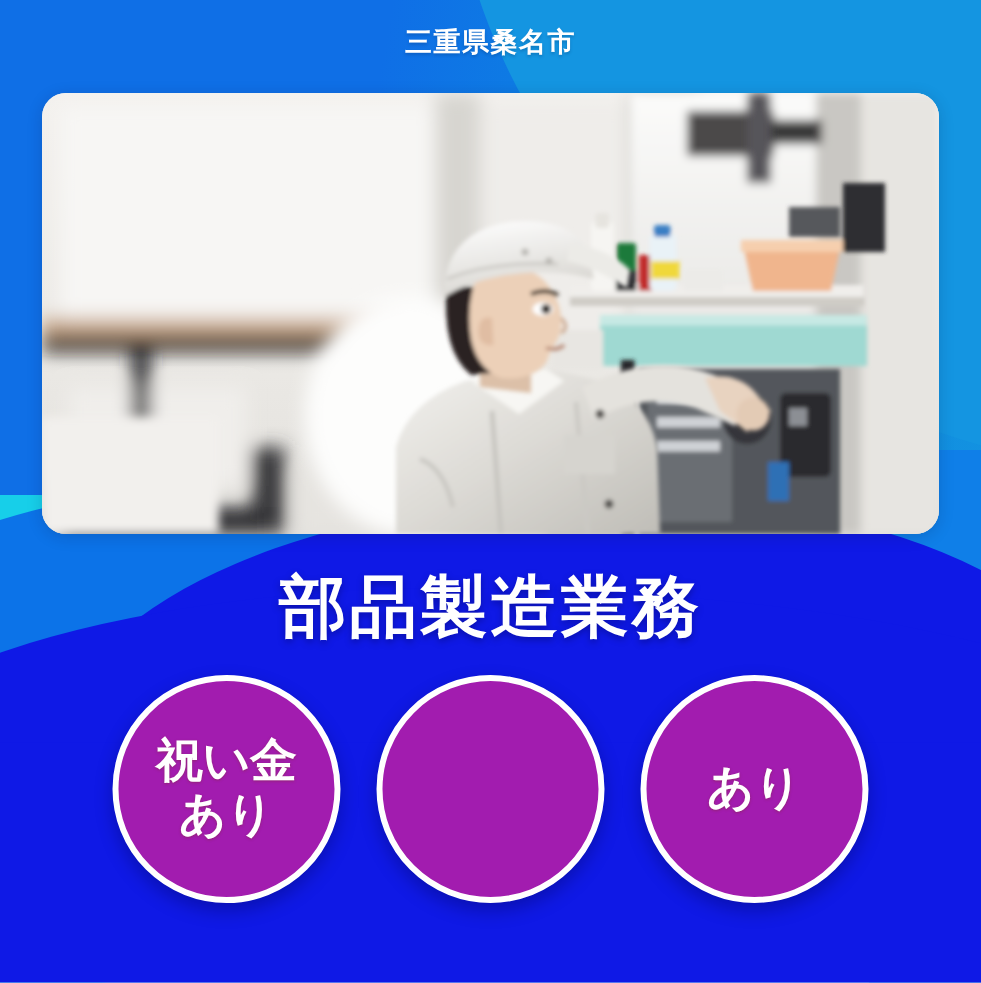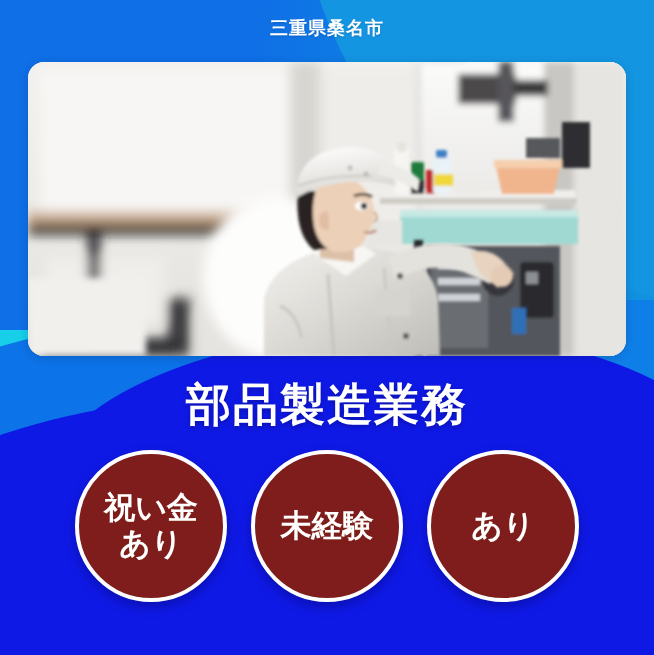--- a/index.html
+++ b/index.html
@@ -127,21 +127,21 @@
     left:0;right:0;top:450px;
     display:flex;
     justify-content:center;
     align-items:flex-start;
     gap:24px;
     z-index:9;
   }
   .badge{
     width:152px;height:152px;
     border-radius:50%;
-    background:#7f1d1d;
+    background:#a21caf;
     border:4px solid #ffffff;
     box-sizing:border-box;
     display:flex;flex-direction:column;
     align-items:center;justify-content:center;
     box-shadow:0 5px 12px rgba(0,0,70,.33);
   }
   .badge-line{
     color:#ffffff;
     font-weight:bold;
     font-size:31px;
@@ -331,21 +331,20 @@
   </div>
 
   <div class="badges">
 
     <div class="badge">
       <span class="badge-line">祝い金</span>
       <span class="badge-line">あり</span>
     </div>
 
     <div class="badge">
-      <span class="badge-line">未経験</span>
     </div>
 
     <div class="badge">
       <span class="badge-line">あり</span>
     </div>
 
   </div>
 
 </div>
 

